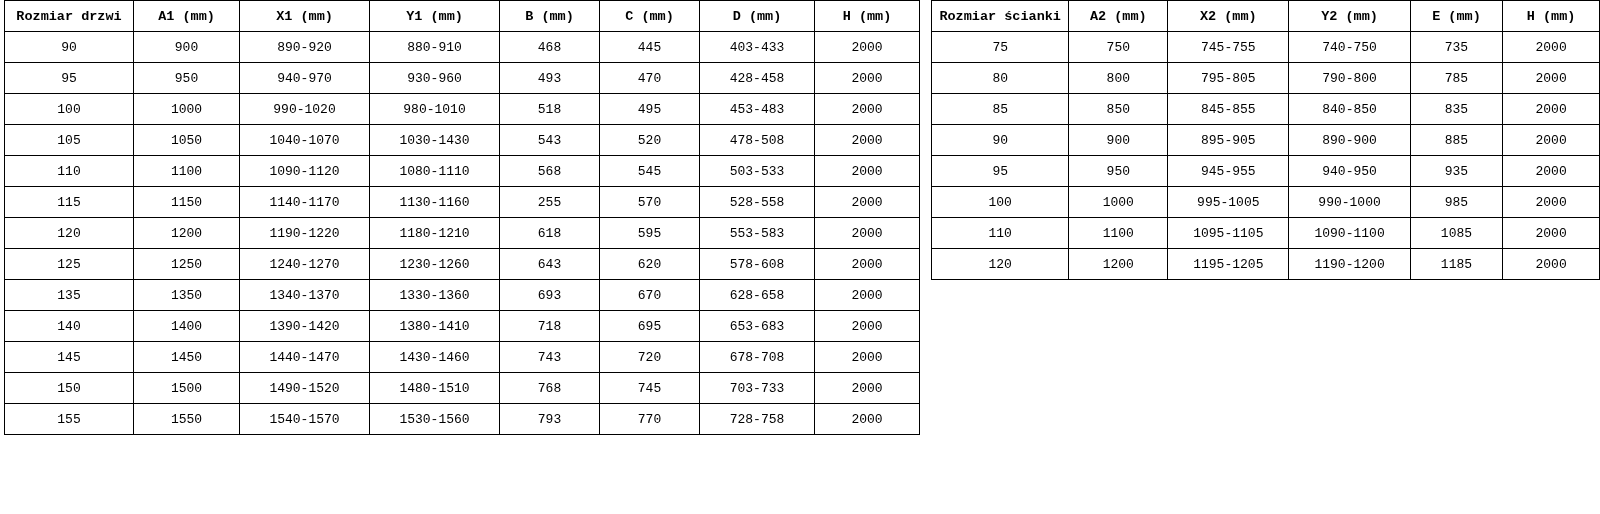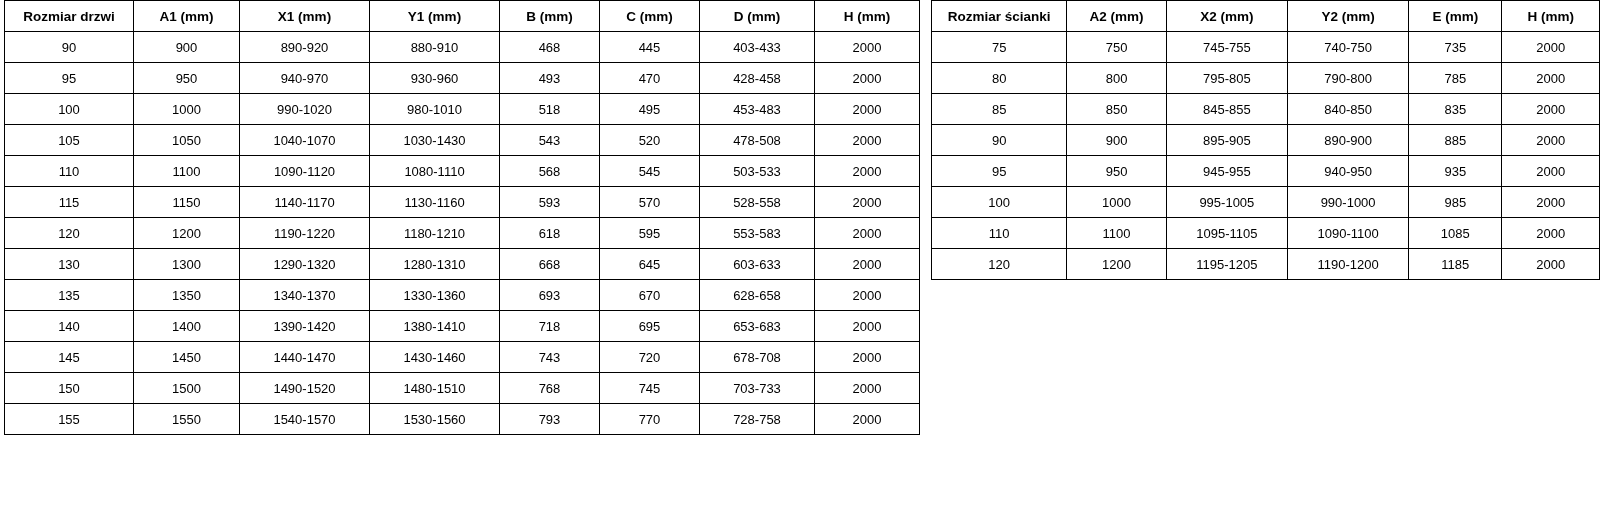--- a/index.html
+++ b/index.html
@@ -22,20 +22,21 @@
   .table-wrap {
     position: absolute;
     top: 0;
   }
   #doors-table-wrap { left: 4px; }
   #walls-table-wrap { left: 931px; }
 
   table {
     border-collapse: collapse;
     table-layout: fixed;
+    font-family: Liberation Mono, monospace;
   }
   th, td {
     border: 1px solid #000000;
     text-align: center;
     vertical-align: middle;
     font-size: 13px;
     padding: 0;
     height: 31px;
     box-sizing: border-box;
     white-space: nowrap;
@@ -144,43 +145,43 @@
             <td>568</td>
             <td>545</td>
             <td>503-533</td>
             <td>2000</td>
           </tr>
           <tr>
             <td>115</td>
             <td>1150</td>
             <td>1140-1170</td>
             <td>1130-1160</td>
-            <td>593</td>
+            <td>255</td>
             <td>570</td>
             <td>528-558</td>
             <td>2000</td>
           </tr>
           <tr>
             <td>120</td>
             <td>1200</td>
             <td>1190-1220</td>
             <td>1180-1210</td>
             <td>618</td>
             <td>595</td>
             <td>553-583</td>
             <td>2000</td>
           </tr>
           <tr>
-            <td>130</td>
-            <td>1300</td>
-            <td>1290-1320</td>
-            <td>1280-1310</td>
-            <td>668</td>
-            <td>645</td>
-            <td>603-633</td>
+            <td>125</td>
+            <td>1250</td>
+            <td>1240-1270</td>
+            <td>1230-1260</td>
+            <td>643</td>
+            <td>620</td>
+            <td>578-608</td>
             <td>2000</td>
           </tr>
           <tr>
             <td>135</td>
             <td>1350</td>
             <td>1340-1370</td>
             <td>1330-1360</td>
             <td>693</td>
             <td>670</td>
             <td>628-658</td>

